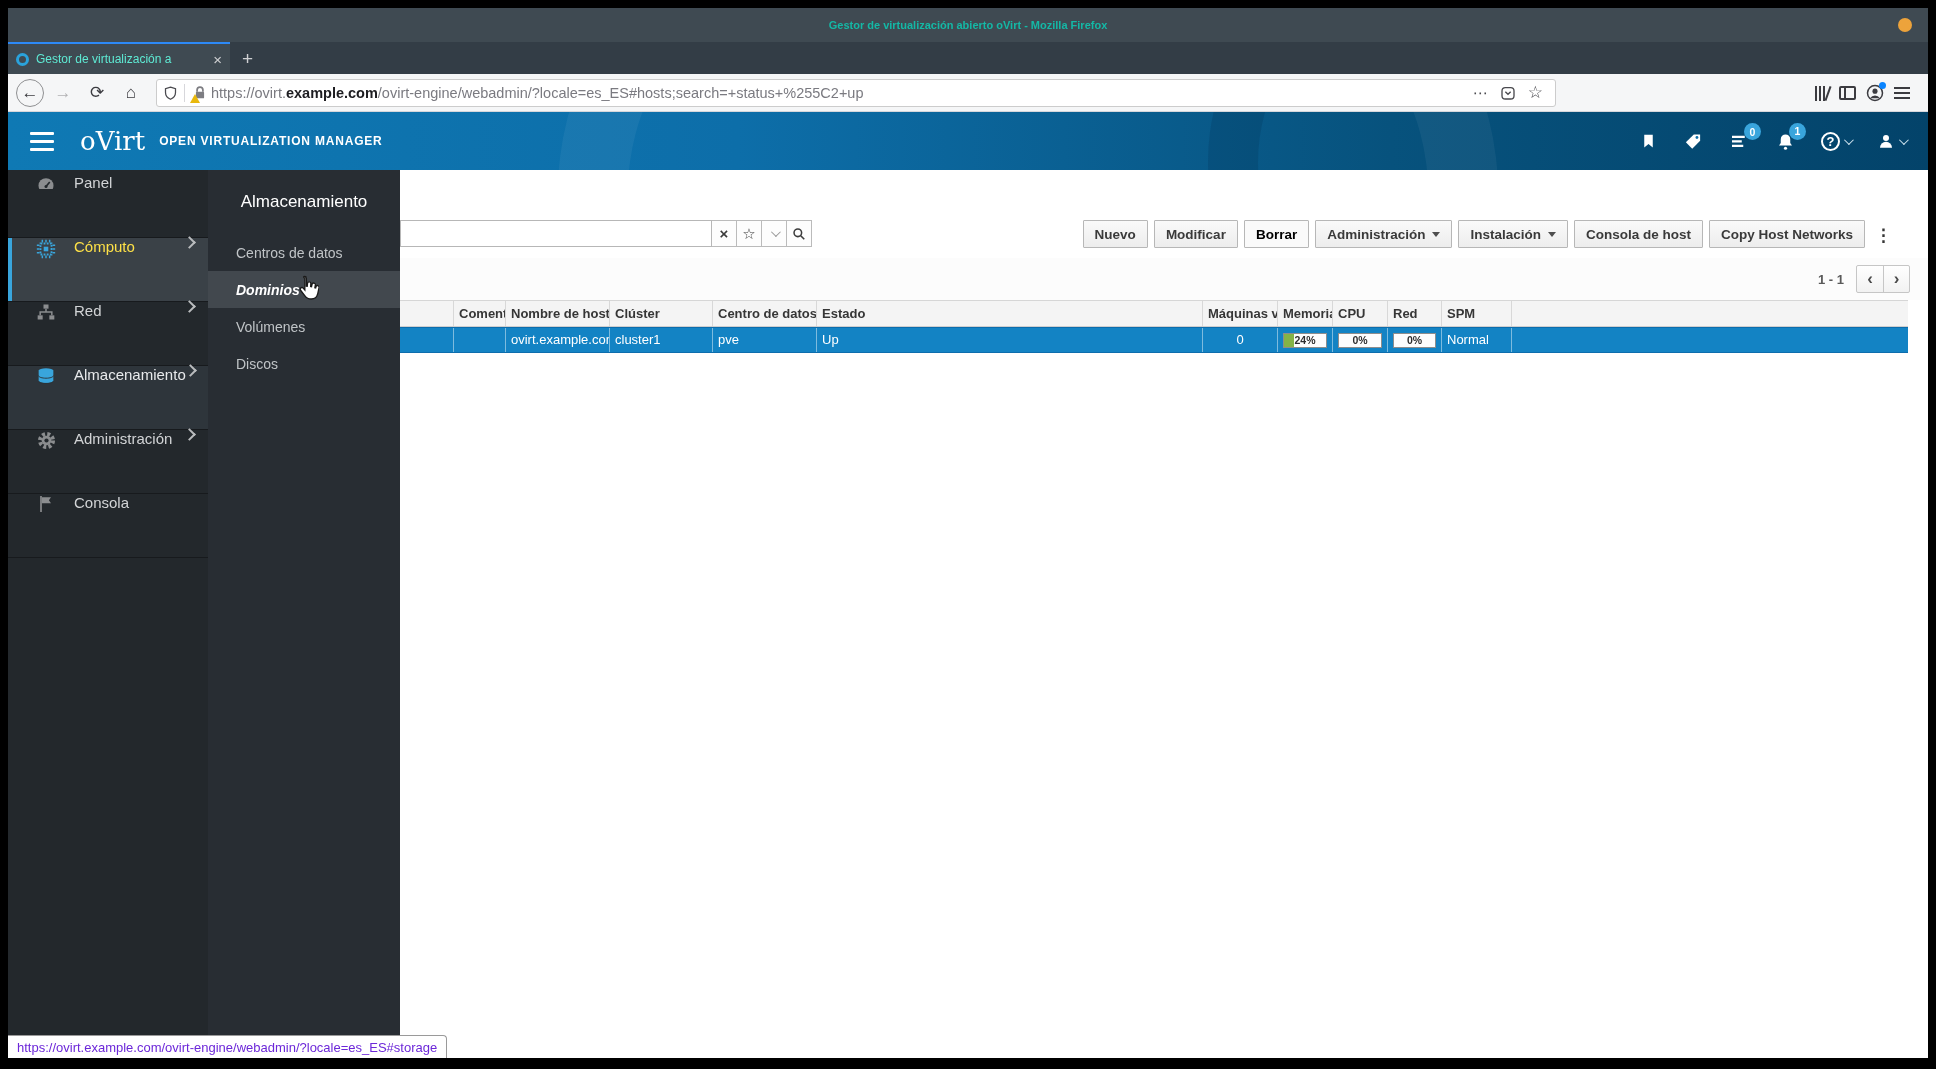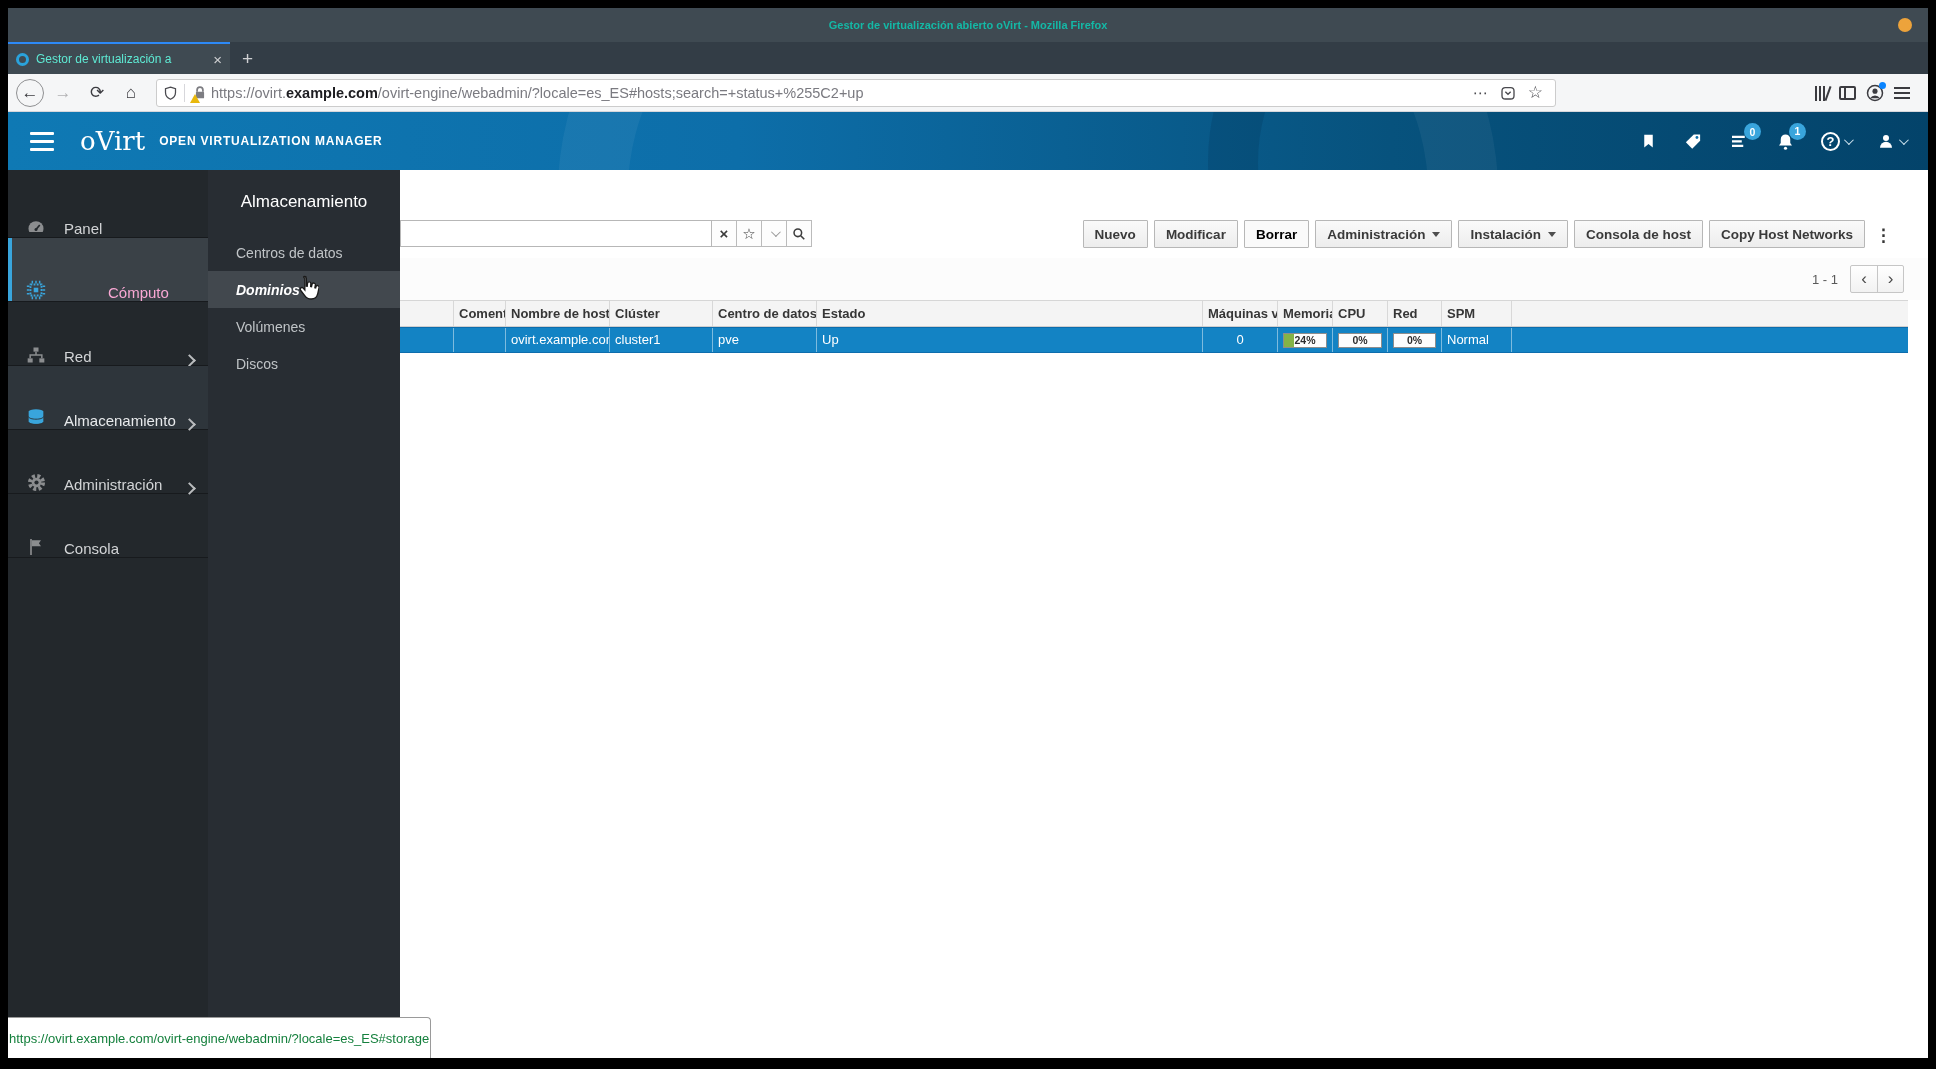--- a/index.html
+++ b/index.html
@@ -68,24 +68,24 @@
            display:flex; align-items:center; justify-content:center; }
   .help-circle { width:19px; height:19px; border:2px solid #fff; border-radius:50%; color:#fff;
                  font-size:13px; font-weight:bold; display:flex; align-items:center; justify-content:center; }
   .chev-down { width:7px; height:7px; border-right:1.6px solid #cfe3ee; border-bottom:1.6px solid #cfe3ee;
                transform:rotate(45deg) translateY(-2px); }
 
   
   .app { display:flex; height:888px; position:relative; }
 
   .sidebar { width:200px; background:#23282c; flex:none; padding-top:4px; }
-  .side-item { height:64px; display:flex; align-items:flex-end; padding:0 14px 0 0;
+  .side-item { height:64px; display:flex; align-items:flex-start; padding:0 14px 0 10px;
                border-bottom:1px solid #171a1d; position:relative; color:#d2d4d6; font-size:15px; }
   .side-item .s-icon { width:56px; display:flex; justify-content:center; flex:none; }
-  .side-item.active { background:#3a4147; color:#f9a8d4;gap:44px; }
+  .side-item.active { background:#3a4147; color:#fde047; }
   .side-item.active::before { content:''; position:absolute; left:0; top:0; bottom:0; width:4px; background:#39a5dc; }
   .side-item.hover { background:#2e353b; color:#e8eaec; }
   .side-chev { margin-left:auto; width:9px; height:9px; border-right:2px solid #babcbe;
                border-top:2px solid #babcbe; transform:rotate(45deg); flex:none; }
 
   .flyout { width:192px; background:#282d33; flex:none; padding-top:22px; position:relative; }
   .flyout-title { color:#fff; font-size:17px; text-align:center; margin-bottom:22px; }
   .fly-item { height:37px; display:flex; align-items:center; padding-left:28px;
               color:#c0c4c7; font-size:14px; }
   .fly-item.active { background:#42484e; color:#fff; font-weight:bold;font-style:italic; }
@@ -101,21 +101,21 @@
   .btn-group { margin-left:auto; display:flex; gap:6px; align-items:center; }
   .btn { height:28px; padding:0 11px; background:linear-gradient(#fafafa,#ededed);
          border:1px solid #b7b7b7; border-radius:1px; font-size:13.5px; font-weight:bold;
          color:#3a3a3a; display:flex; align-items:center; gap:7px; white-space:nowrap; }
   .btn.disabled { color:#000000; background:#fafafa; }
   .btn .caret { width:0; height:0; border-left:4px solid transparent; border-right:4px solid transparent;
                 border-top:5px solid #4e4e4e; }
   .kebab { font-size:17px; font-weight:bold; color:#363636; padding:3px 6px 0 4px; }
 
   .pager-row { height:42px; display:flex; align-items:center; justify-content:flex-end;
-               padding-right:24px; background:#fcfcfc; margin-top:10px; }
+               padding-right:18px; background:#fcfcfc; margin-top:10px;font-weight:bold; }
   .pager-label { font-size:13px; color:#5a5a5a; margin-right:12px; }
   .pager { display:flex; border:1px solid #c6c6c6; border-radius:2px; background:linear-gradient(#fff,#f2f2f2); }
   .pager-btn { width:26px; height:26px; display:flex; align-items:center; justify-content:center;
                color:#4a4a4a; font-size:17px; }
   .pager-btn + .pager-btn { border-left:1px solid #c6c6c6; }
 
   .grid { width:1508px; }
   .grid-head { display:flex; background:#f4f4f4; border-top:1px solid #d6d6d6;
                border-bottom:1px solid #cfcfcf; height:27px; }
   .th { font-size:13px; font-weight:bold; color:#363636; padding:0 5px; line-height:26px;
@@ -127,24 +127,24 @@
   .td.center { text-align:center; }
   .c0{width:54px}.c1{width:52px}.c2{width:104px}.c3{width:103px}.c4{width:104px}.c5{width:386px}
   .c6{width:75px}.c7{width:55px}.c8{width:55px}.c9{width:54px}.c10{width:70px}
   .c11{flex:1 !important; border-right:none !important;}
   .meter-cell { display:flex; align-items:center; justify-content:center; }
   .meter { width:46px; height:15px; background:#fdfdfd; border:1px solid #8d8d8d; position:relative; }
   .meter-fill { position:absolute; left:0; top:0; bottom:0; background:#84b347; }
   .meter-label { position:absolute; inset:0; text-align:center; font-size:10.5px; line-height:13px;
                  color:#2e2e2e; font-weight:bold; }
 
-  .status-tooltip { position:absolute; left:0; bottom:0; height:41px; background:#fff;
+  .status-tooltip { position:absolute; left:0; bottom:0; height:23px; background:#fff;
                     border:1px solid #9a9a9a; border-left:none; border-bottom:none;
                     border-top-right-radius:4px; display:flex; align-items:center;
-                    padding:0 1px; font-size:13px; color:#15803d; z-index:9; white-space:nowrap; }
+                    padding:0 9px; font-size:13px; color:#6d28d9; z-index:9; white-space:nowrap; }
 
   svg { display:block; }
 </style>
 </head>
 <body>
 
 <div class="window">
 
   <div class="titlebar">
     <span class="win-title">Gestor de virtualización abierto oVirt - Mozilla Firefox</span>

